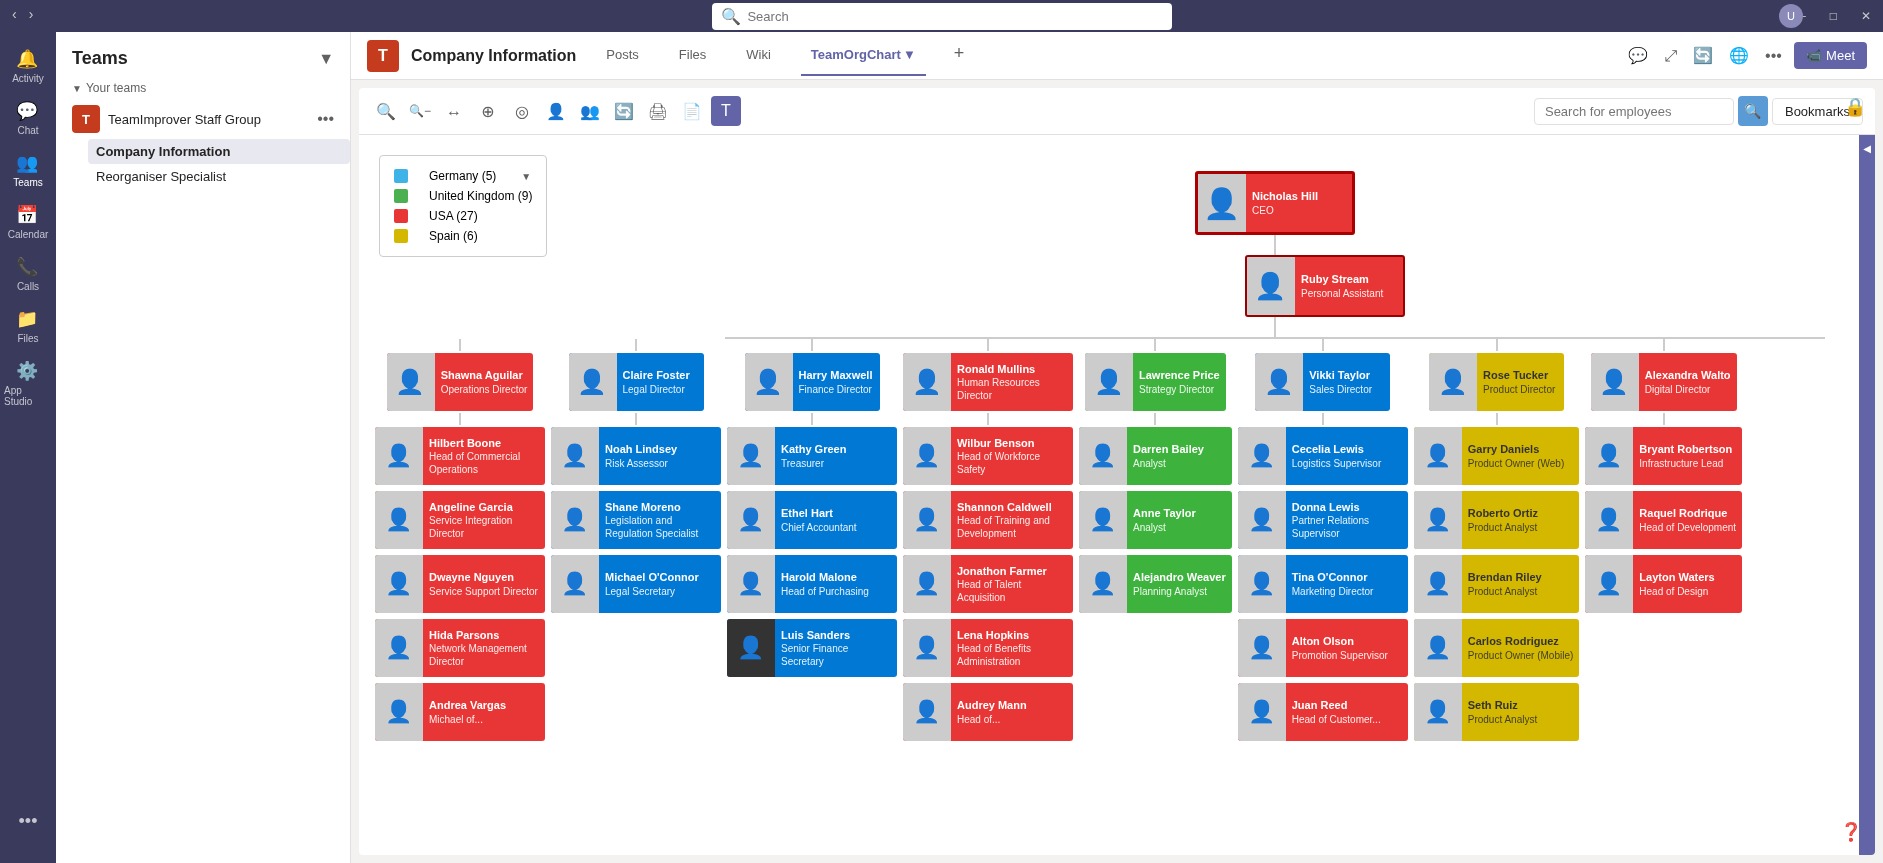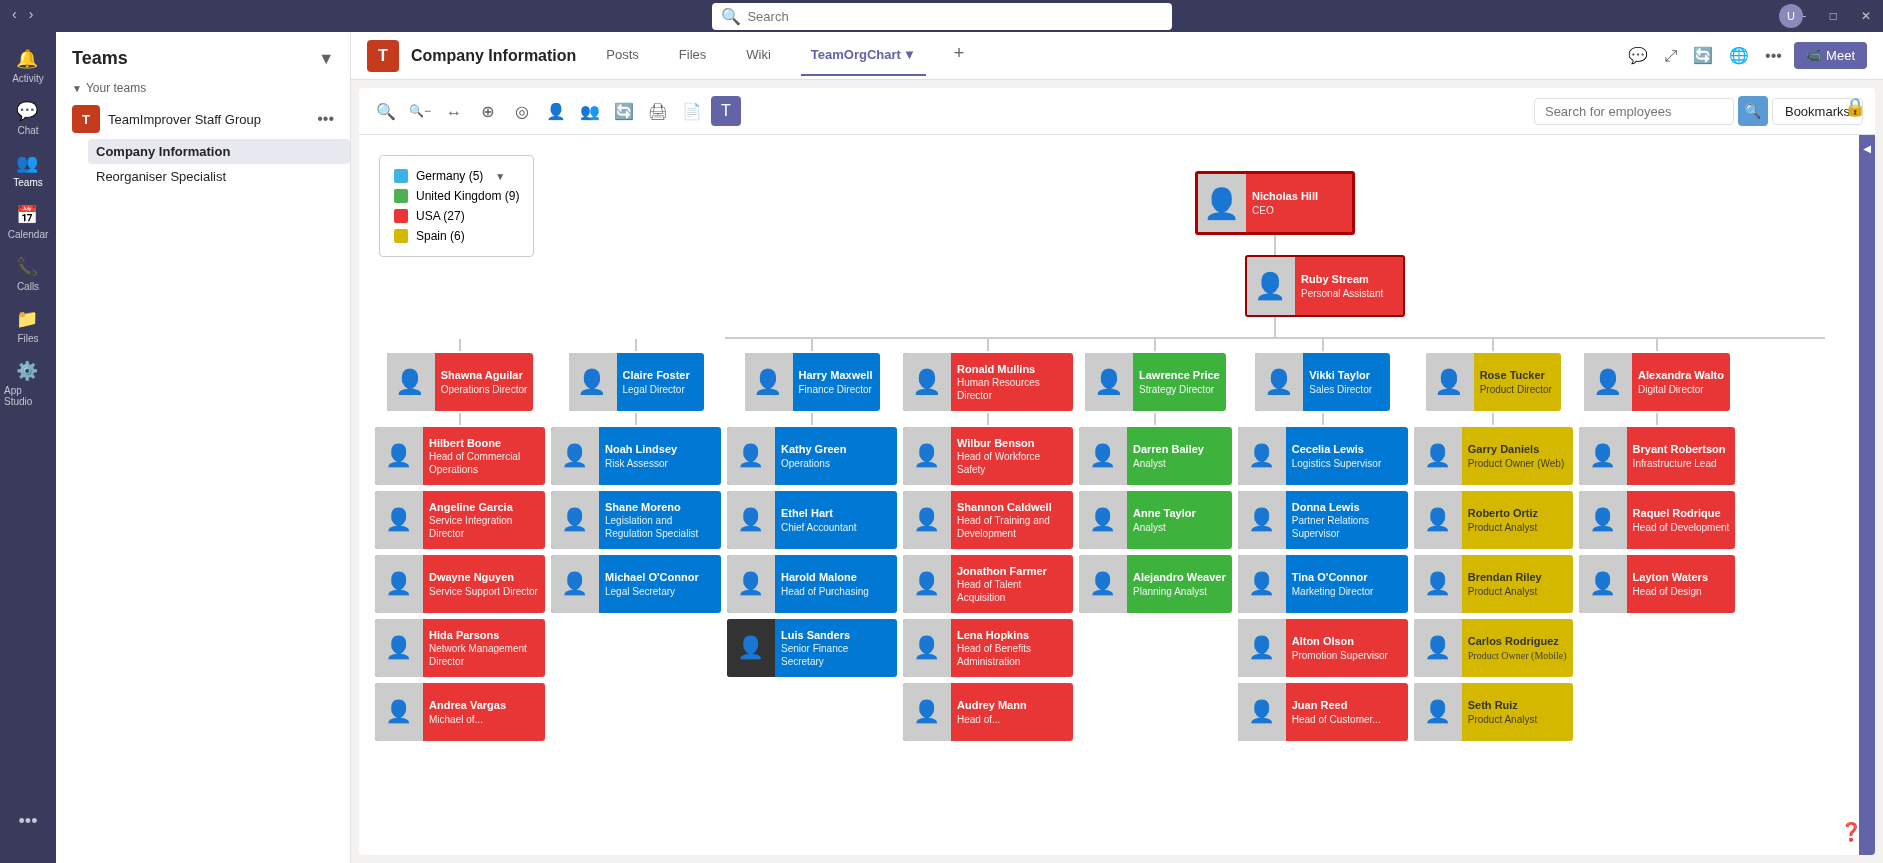--- a/index.html
+++ b/index.html
@@ -259,21 +259,21 @@
       top: 20px;
       left: 20px;
       border: 1px solid #ccc;
       background: #fff;
       padding: 10px 14px;
       border-radius: 4px;
       font-size: 12px;
       z-index: 10;
     }
     .legend-item {
-      display: flex; align-items: center; gap: 8px;
+      display: flex; align-items: center; gap: 21px;
       padding: 3px 0;
     }
     .legend-color {
       width: 14px; height: 14px;
       border-radius: 2px;
       flex-shrink: 0;
     }
     .legend-dropdown { font-size: 10px; margin-left: 4px; color: #616161; }
     .org-node {
       border-radius: 3px;
@@ -648,21 +648,21 @@
                 </div>
               </div>
               <div class="connector-v" style="height:12px;"></div>
               <div class="node-stack">
                 <div class="org-node node-blue" style="min-width:135px;">
                   <div class="org-node-photo photo-gray">
                       <span style="font-size:22px;">👤</span>
                     </div>
                   <div class="org-node-info">
                       <div class="org-node-name">Kathy Green</div>
-                      <div class="org-node-title">Operations</div>
+                      <div class="org-node-title">Treasurer</div>
                     </div>
                 </div>
                 <div class="org-node node-blue" style="min-width:135px;">
                   <div class="org-node-photo photo-gray">
                       <span style="font-size:22px;">👤</span>
                     </div>
                   <div class="org-node-info">
                       <div class="org-node-name">Ethel Hart</div>
                       <div class="org-node-title">Chief Accountant</div>
                     </div>
@@ -892,21 +892,21 @@
                       <div class="org-node-name" style="color:#333;">Brendan Riley</div>
                       <div class="org-node-title" style="color:#333;">Product Analyst</div>
                     </div>
                 </div>
                 <div class="org-node node-yellow" style="min-width:135px;">
                   <div class="org-node-photo photo-gray">
                       <span style="font-size:22px;">👤</span>
                     </div>
                   <div class="org-node-info" style="color:#333;">
                       <div class="org-node-name" style="color:#333;">Carlos Rodriguez</div>
-                      <div class="org-node-title" style="color:#333;font-family:Liberation Serif, serif;">Product Owner (Mobile)</div>
+                      <div class="org-node-title" style="color:#333;">Product Owner (Mobile)</div>
                     </div>
                 </div>
                 <div class="org-node node-yellow" style="min-width:135px;">
                   <div class="org-node-photo photo-gray">
                       <span style="font-size:22px;">👤</span>
                     </div>
                   <div class="org-node-info" style="color:#333;">
                       <div class="org-node-name" style="color:#333;">Seth Ruiz</div>
                       <div class="org-node-title" style="color:#333;">Product Analyst</div>
                     </div>

